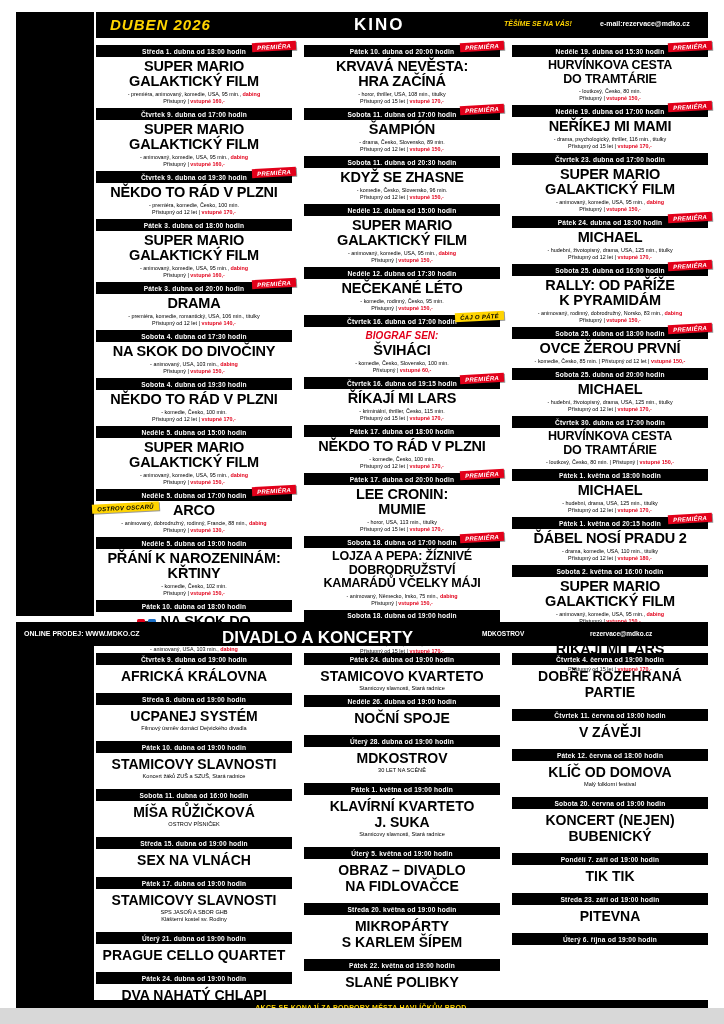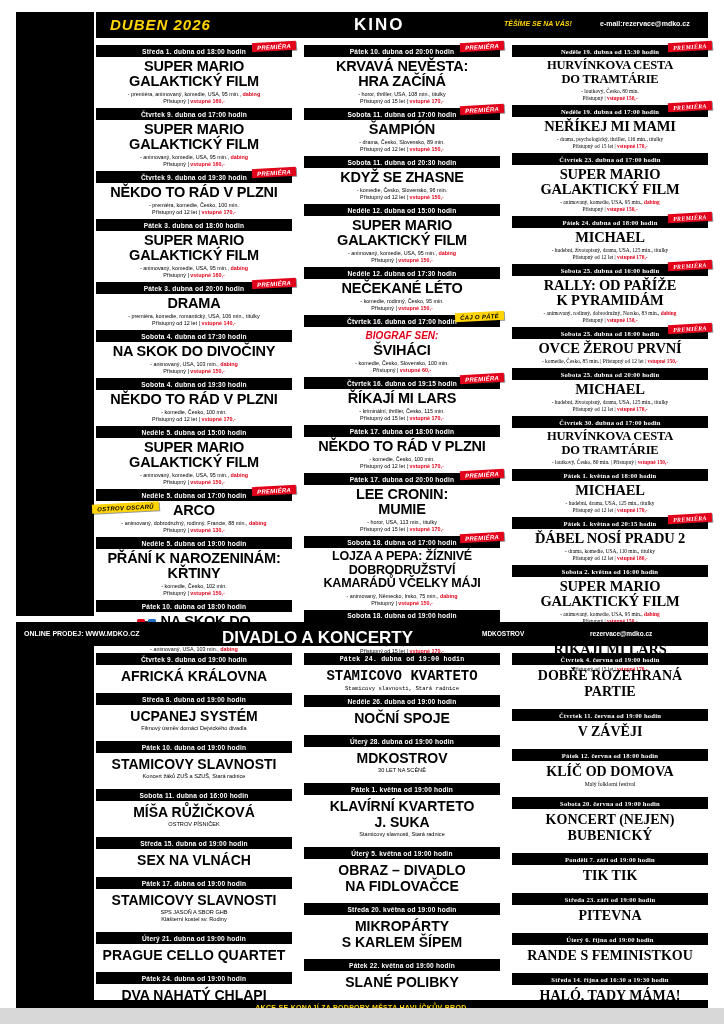--- a/index.html
+++ b/index.html
@@ -16,21 +16,21 @@
 
   
   .rail{position:absolute;left:8px;top:6px;width:78px;height:604px;background:#000;}
   .rail2{position:absolute;left:8px;top:616px;width:78px;height:384px;background:#000;}
 
   
   .cols{position:absolute;left:88px;top:36px;width:612px;}
   .col{position:absolute;top:0;width:196px;}
   .c1{left:0;}
   .c2{left:208px;}
-  .c3{left:416px;font-family:Liberation Serif, serif;}
+  .c3{left:416px;}
 
   .datebar{background:#000;color:#fff;font-size:6.6px;font-weight:bold;text-align:center;padding:2.5px 0 2.5px;letter-spacing:.2px;position:relative;margin-top:3px;}
   .title{text-align:center;font-weight:bold;font-size:14.5px;line-height:15px;color:#000;margin-top:2px;letter-spacing:-.2px;}
   .title.sm{font-size:12.5px;line-height:13.5px;}
   .meta{text-align:center;font-size:5.4px;line-height:7px;color:#000;margin-top:2px;margin-bottom:1px;}
   .meta .red{color:#e2001a;font-weight:bold;}
 
   .flag{position:absolute;right:-4px;top:-3px;background:#e2001a;color:#fff;font-size:6px;font-weight:bold;font-style:italic;padding:1.5px 5px;letter-spacing:.3px;transform:rotate(-3deg);box-shadow:1px 1px 0 rgba(0,0,0,.4);}
   .flag.yellow{background:#ffd400;color:#000;}
   .flag.left{right:auto;left:-4px;}
@@ -294,21 +294,21 @@
           <div style="margin-bottom: 9px;">
             <div class="datebar">Úterý 21. dubna od 19:00 hodin</div>
             <div class="dtitlebig">PRAGUE CELLO QUARTET</div>
           </div>
           <div style="margin-bottom: 13px;">
             <div class="datebar">Pátek 24. dubna od 19:00 hodin</div>
             <div class="dtitlebig">DVA NAHATÝ CHLAPI</div>
           </div>
         </div>
       <div class="dcol c2" id="dc2">
-          <div style="margin-bottom: 1px; font-family: Liberation Mono, monospace;">
+          <div style="margin-bottom: 1px;">
             <div class="datebar">Pátek 24. dubna od 19:00 hodin</div>
             <div class="dtitlebig">STAMICOVO KVARTETO</div>
             <div class="dsub">Stamicovy slavnosti, Stará radnice</div>
           </div>
           <div style="margin-bottom: 9px;">
             <div class="datebar">Neděle 26. dubna od 19:00 hodin</div>
             <div class="dtitlebig">NOČNÍ SPOJE</div>
           </div>
           <div style="margin-bottom: 9px;">
             <div class="datebar">Úterý 28. dubna od 19:00 hodin</div>
@@ -354,24 +354,19 @@
           <div style="margin-bottom: 9px;">
             <div class="datebar">Pondělí 7. září od 19:00 hodin</div>
             <div class="dtitlebig">TIK TIK</div>
           </div>
           <div style="margin-bottom: 9px;">
             <div class="datebar">Středa 23. září od 19:00 hodin</div>
             <div class="dtitlebig">PITEVNA</div>
           </div>
           <div style="margin-bottom: 9px;">
             <div class="datebar">Úterý 6. října od 19:00 hodin</div>
-            <div class="dtitlebig">RANDE S FEMINISTKOU</div>
-          </div>
-          <div style="margin-bottom: 9px;">
-            <div class="datebar">Středa 14. října od 16:30 a 19:30 hodin</div>
-            <div class="dtitlebig">HALÓ, TADY MÁMA!</div>
           </div>
         </div>
     </div>
 
     <div class="footer">AKCE SE KONAJÍ ZA PODPORY MĚSTA HAVLÍČKŮV BROD.</div>
   </div>
 </div>
 
 </body></html>

